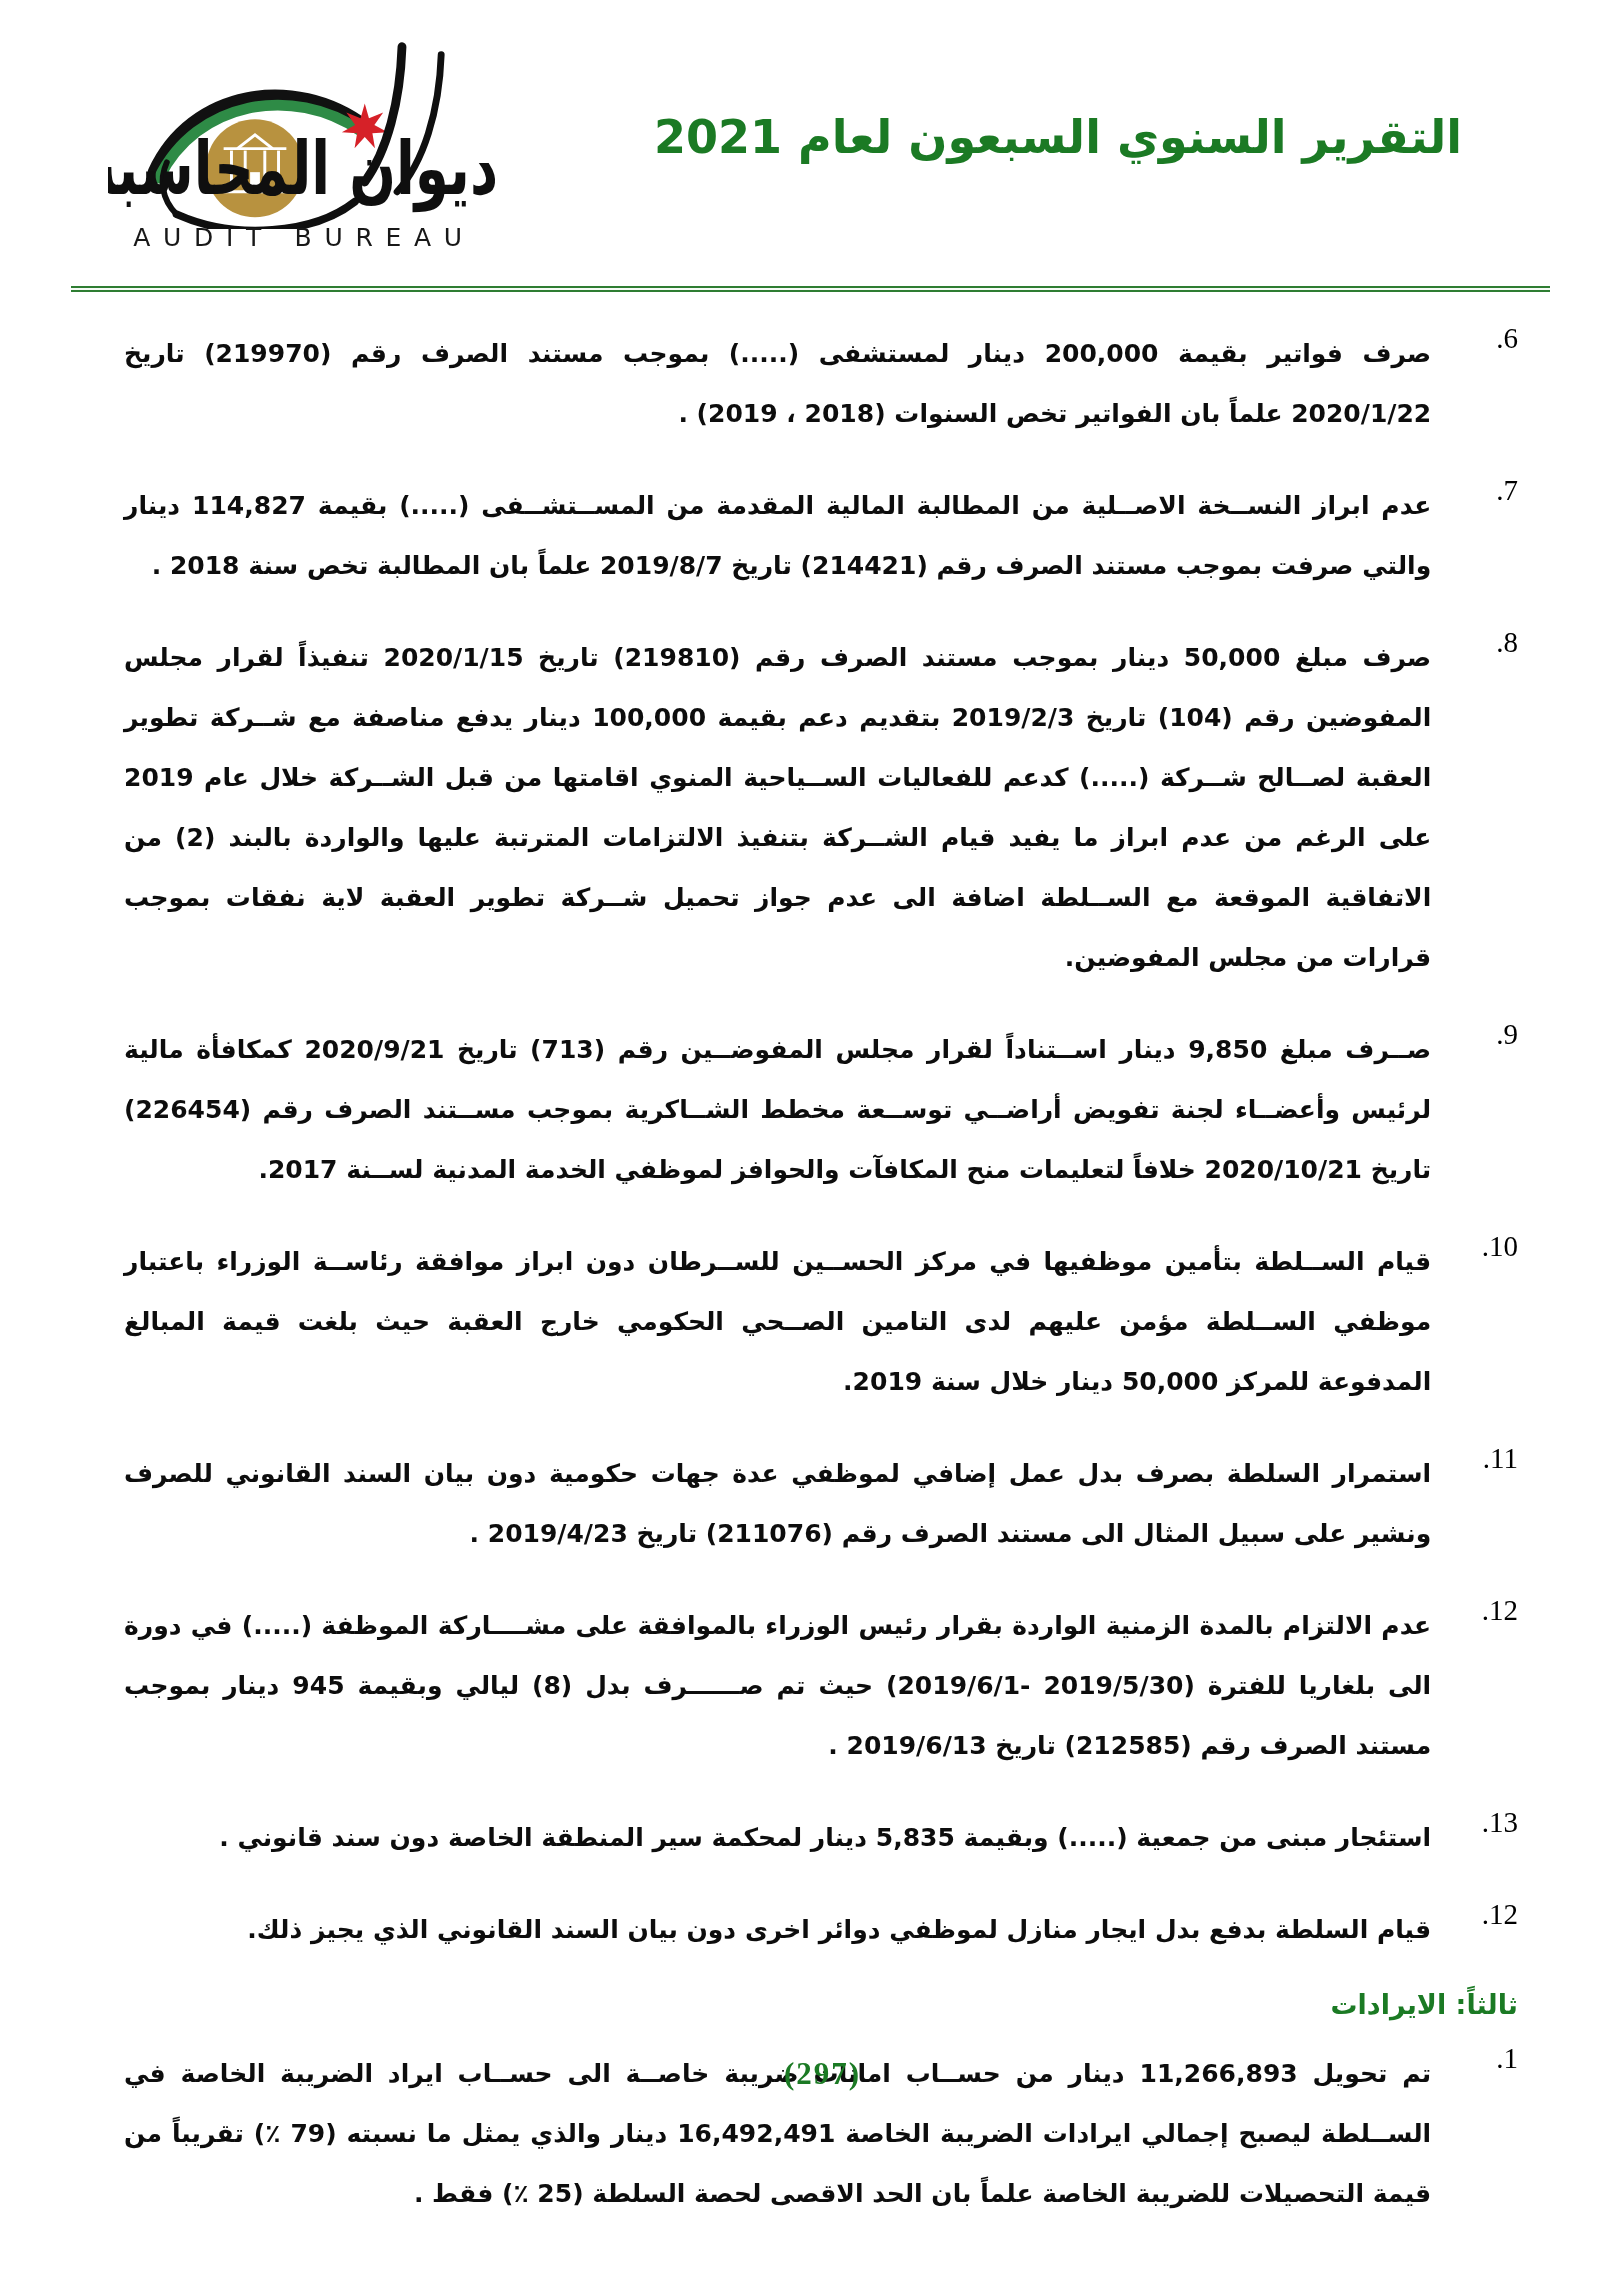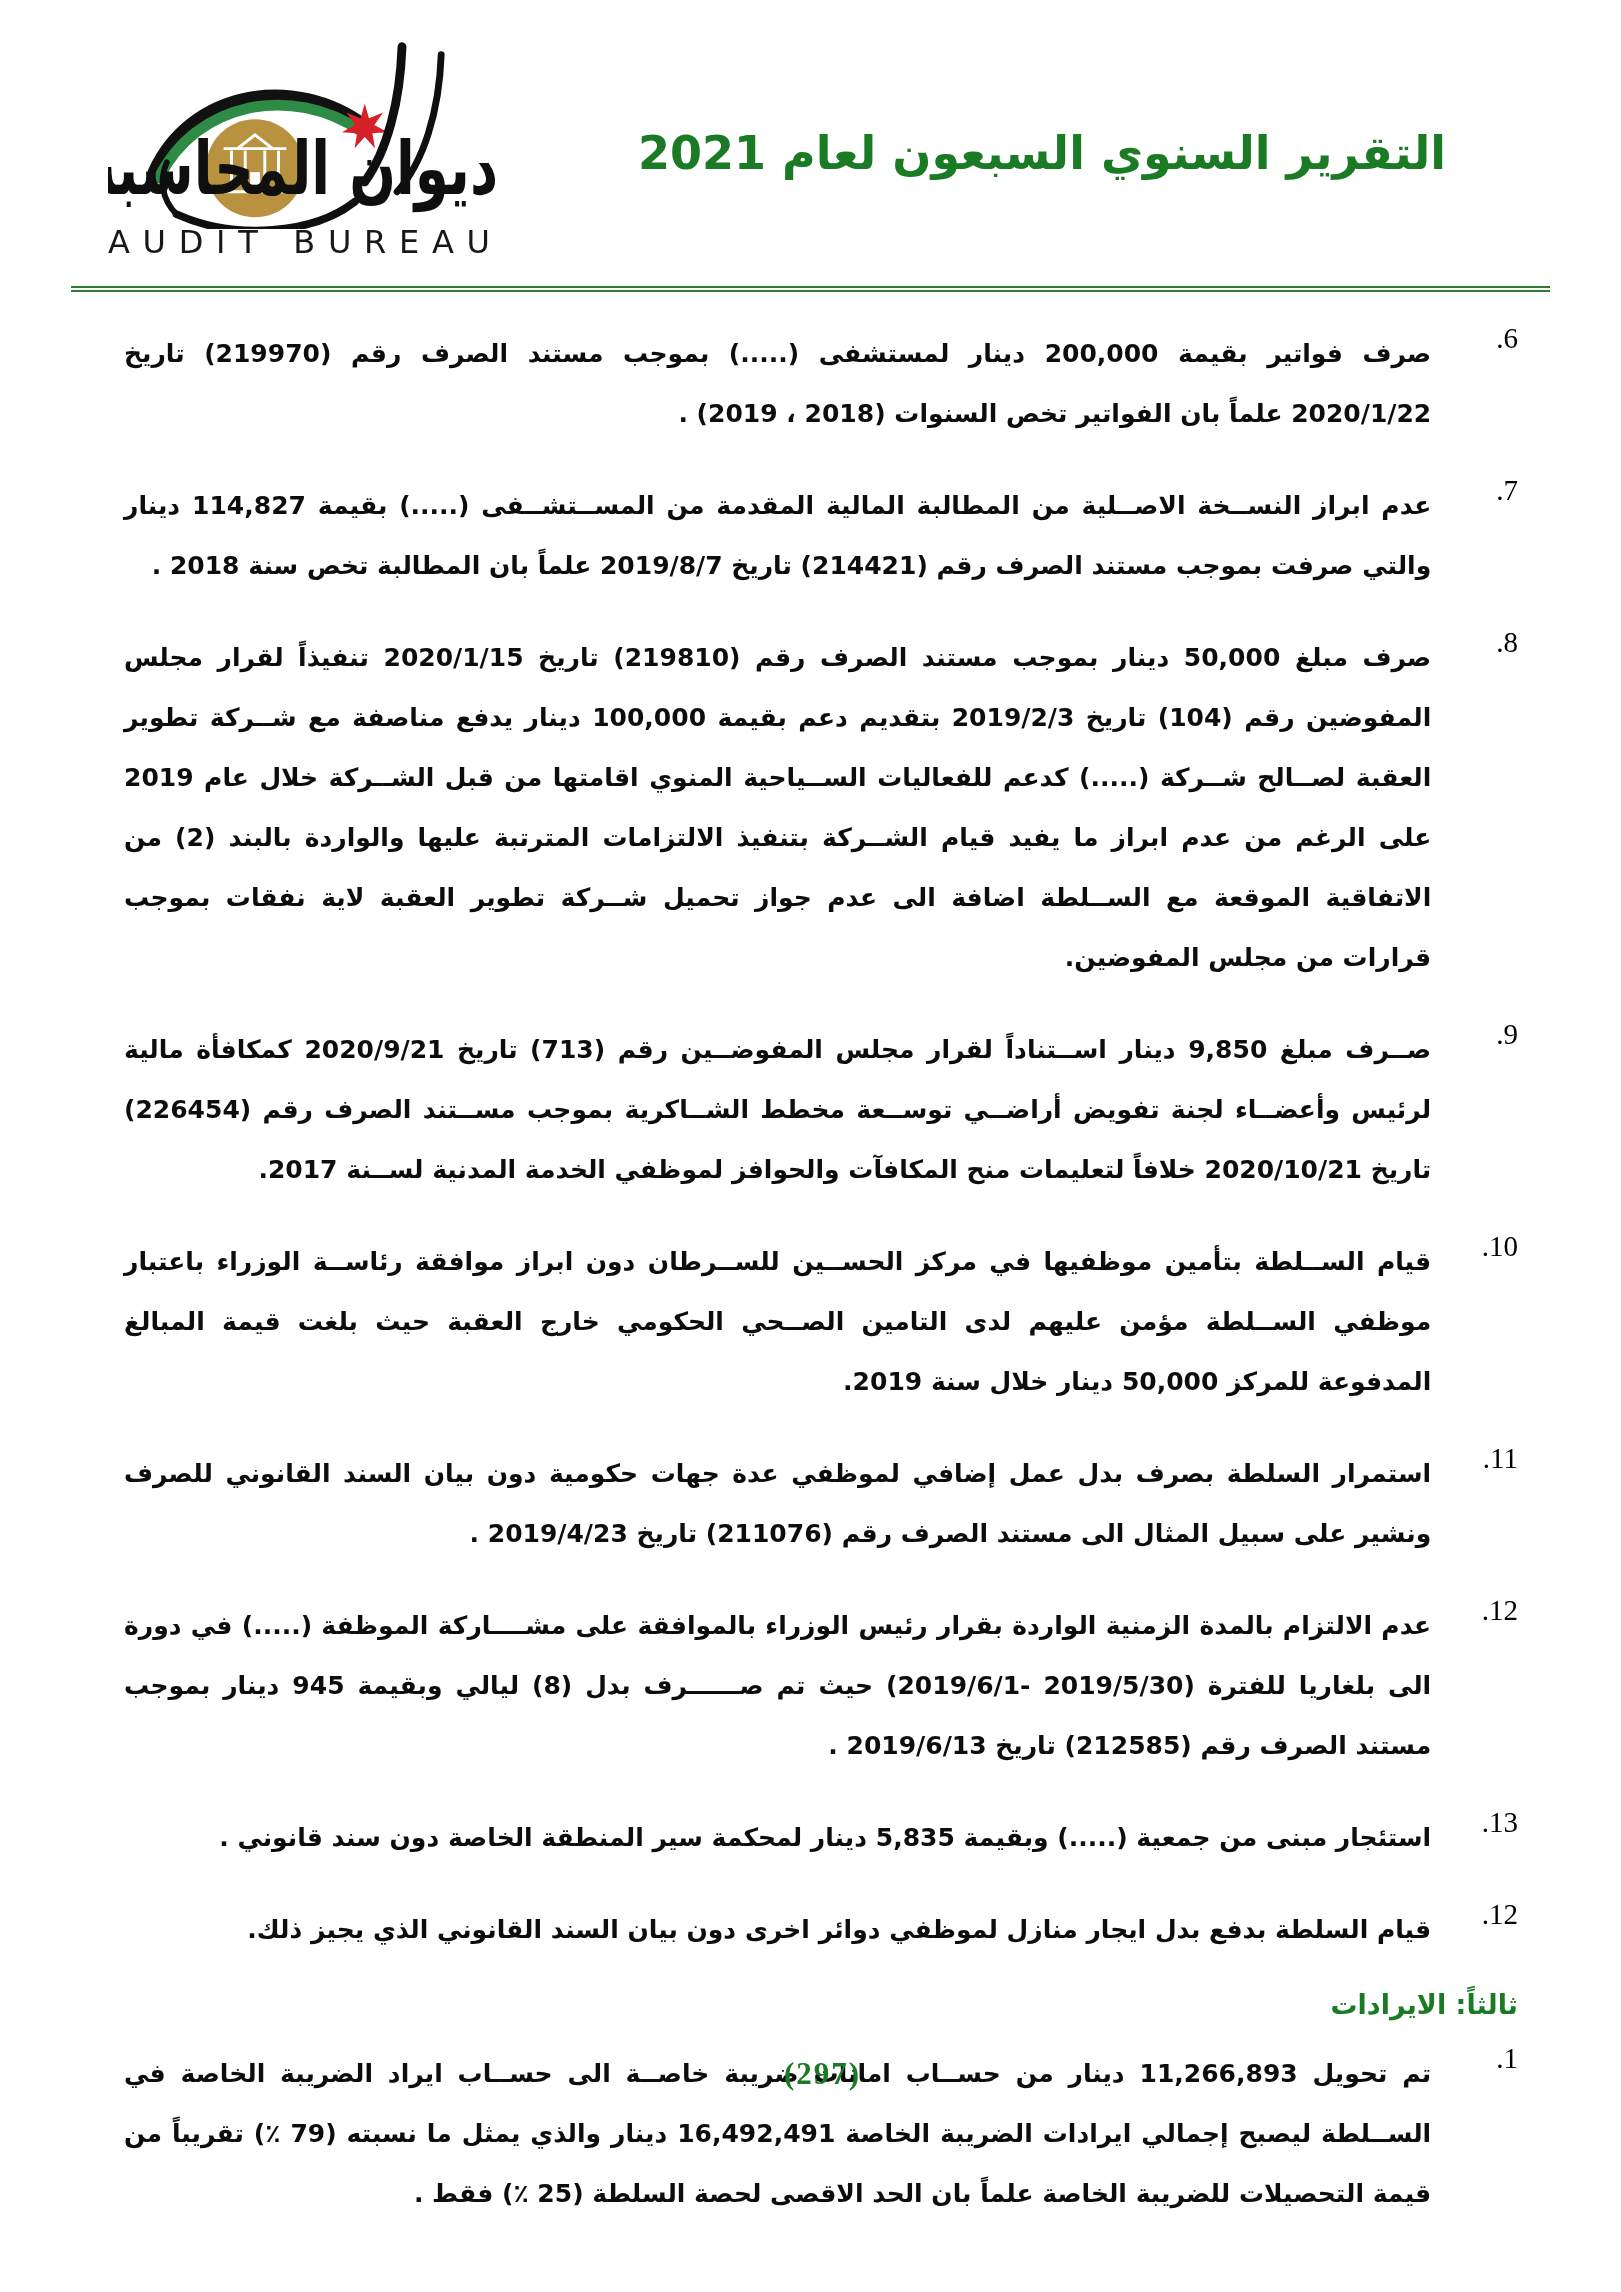--- a/index.html
+++ b/index.html
@@ -11,24 +11,24 @@
   body{
     width:1621px;height:2293px;background:#ffffff;position:relative;
     font-family:"DejaVu Sans",sans-serif;direction:rtl;overflow:hidden;
   }
   
   .header{position:relative;height:286px;}
   .logo{position:absolute;left:108px;top:33px;width:392px;height:227px;direction:ltr;}
   .logo svg{display:block;}
   .logo-latin{
     margin-top:-5.9px;text-align:center;font-family:"DejaVu Sans",sans-serif;
-    font-size:32px;letter-spacing:12.7px;color:#181818;font-weight:500;white-space:nowrap;
+    font-size:25px;letter-spacing:12.7px;color:#181818;font-weight:500;white-space:nowrap;
   }
   .report-title{
-    position:absolute;right:159px;top:110px;margin:16px;
+    position:absolute;right:159px;top:110px;margin:0;
     color:var(--green);font-size:46px;font-weight:bold;white-space:nowrap;
     font-family:"DejaVu Sans",sans-serif;
   }
   .rule{
     margin:0 71px;height:2px;
     border-top:2.9px solid var(--rule-green);
     border-bottom:2px solid var(--rule-green);
     background:#f6fbf6;
   }
   

